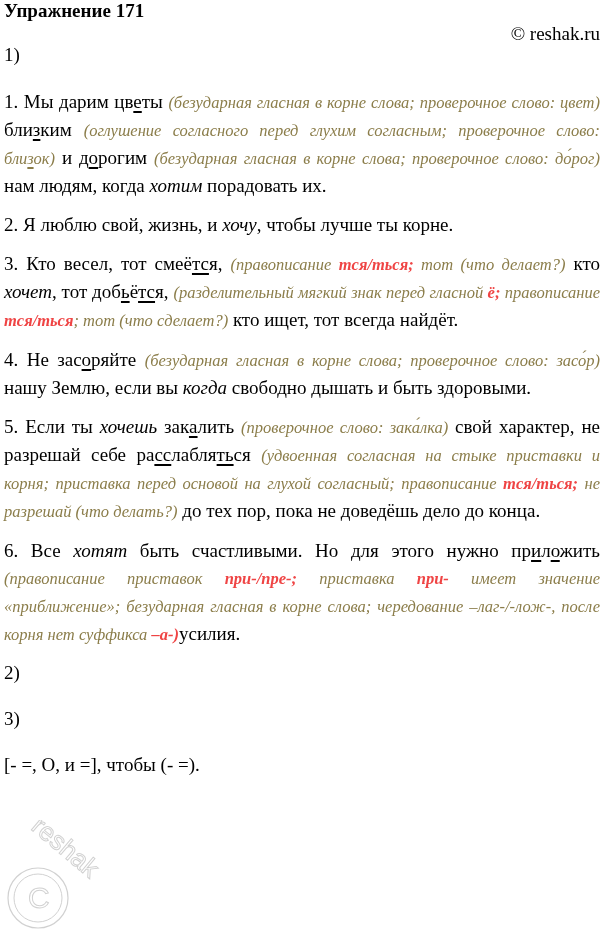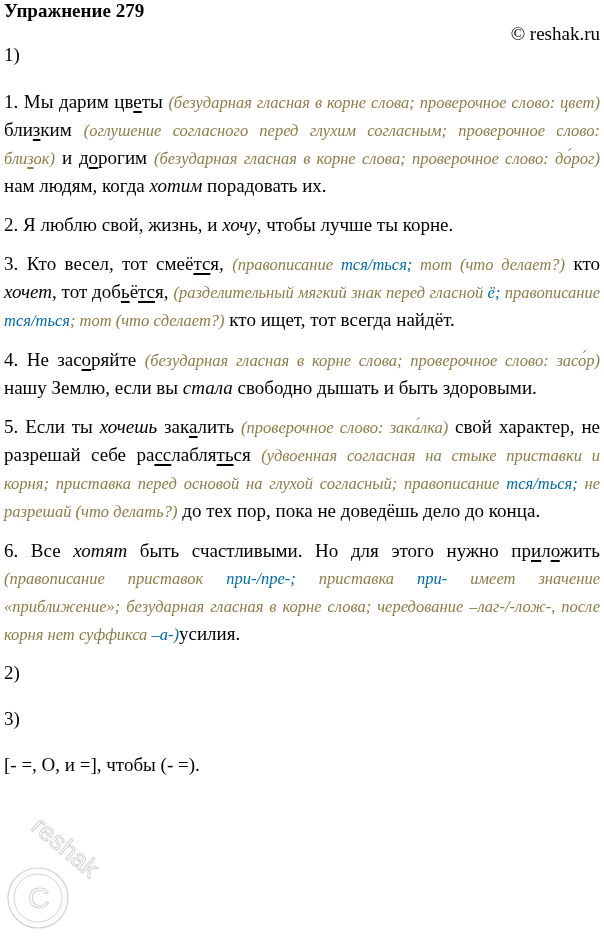--- a/index.html
+++ b/index.html
@@ -9,50 +9,50 @@
     color: #000; font-size: 19px;
   }
   .header { position: absolute; top: 0; left: 4px; right: 4px; height: 26px; }
   .title { position: absolute; left: 0; top: 0; font-weight: bold; font-size: 19px; }
   .site { position: absolute; right: 0; top: 0; font-size: 19px; margin-top: 23px; }
   .content { position: absolute; left: 4px; right: 4px; top: 42px; }
   p { margin: 0; }
   .sec { margin-bottom: 20px; line-height: 26px; }
   .item { text-align: justify; line-height: 27px; margin-bottom: 12px; }
   .note { color: #8b7d4a; font-style: italic; font-size: 16.5px; }
-  .note b { font-weight: normal; color: #0369a1; }
+  .note b { font-weight: bold; color: #ef4444; }
   i.em { font-style: italic; }
   u.s { text-decoration: underline; text-decoration-thickness: 2px; text-underline-offset: 3px; }
   .u2 { text-decoration: underline double; text-decoration-color: #888; text-underline-offset: 3px; }
   .u1 { text-decoration: underline; text-decoration-thickness: 2px; text-underline-offset: 3px; }
   .plain { line-height: 26px; margin-bottom: 20px; }
   sup { font-size: 11px; }
   .wm {
     position: absolute; left: 0; top: 820px; width: 120px; height: 130px;
     pointer-events: none; opacity: 0.45;
   }
 </style>
 </head>
 <body>
 
 <div class="header">
-  <span class="title">Упражнение 279</span>
+  <span class="title">Упражнение 171</span>
   <span class="site">© reshak.ru</span>
 </div>
 
 <div class="content">
   <p class="sec">1)</p>
 
   <p class="item"><span>1.</span> <span>Мы дарим цв</span><u class="s">е</u><span>ты</span> <span class="note">(безударная гласная в корне слова; проверочное слово: цвет)</span> <span>бли</span><u class="s">з</u><span>ким</span> <span class="note"><span>(оглушение согласного перед глухим согласным; проверочное слово: бли</span><u class="s">з</u><span>ок)</span></span> <span>и д</span><u class="s">о</u><span>рогим</span> <span class="note">(безударная гласная в корне слова; проверочное слово: до́рог)</span> <span>нам людям, когда</span> <i class="em">хотим</i> <span>порадовать их.</span></p>
 
   <p class="item"><span>2.</span> <span>Я люблю свой, жизнь, и</span> <i class="em">хочу</i><span>, чтобы лучше ты корне.</span></p>
 
   <p class="item"><span>3.</span> <span>Кто весел, тот смеё</span><u class="s">тс</u><span>я,</span> <span class="note"><span>(правописание</span> <b>тся/ться;</b> <span>тот (что делает?)</span></span> <span>кто</span> <i class="em">хочет</i><span>, тот доб</span><u class="s">ь</u><span>ё</span><u class="s">тс</u><span>я,</span> <span class="note"><span>(разделительный мягкий знак перед гласной</span> <b>ё;</b> <span>правописание</span> <b>тся/ться</b><span>; тот (что сделает?)</span></span> <span>кто ищет, тот всегда найдёт.</span></p>
 
-  <p class="item"><span>4.</span> <span>Не зас</span><u class="s">о</u><span>ряйте</span> <span class="note">(безударная гласная в корне слова; проверочное слово: засо́р)</span> <span>нашу Землю, если вы</span> <i class="em">стала</i> <span>свободно дышать и быть здоровыми.</span></p>
+  <p class="item"><span>4.</span> <span>Не зас</span><u class="s">о</u><span>ряйте</span> <span class="note">(безударная гласная в корне слова; проверочное слово: засо́р)</span> <span>нашу Землю, если вы</span> <i class="em">когда</i> <span>свободно дышать и быть здоровыми.</span></p>
 
   <p class="item"><span>5.</span> <span>Если ты</span> <i class="em">хочешь</i> <span>зак</span><u class="s">а</u><span>лить</span> <span class="note">(проверочное слово: зака́лка)</span> <span>свой характер, не разрешай себе ра</span><u class="s">сс</u><span>лабля</span><u class="s">ть</u><span>ся</span> <span class="note"><span>(удвоенная согласная на стыке приставки и корня; приставка перед основой на глухой согласный; правописание</span> <b>тся/ться;</b> <span>не разрешай (что делать?)</span></span> <span>до тех пор, пока не доведёшь дело до конца.</span></p>
 
   <p class="item"><span>6.</span> <span>Все</span> <i class="em">хотят</i> <span>быть счастливыми. Но для этого нужно пр</span><u class="s">и</u><span>л</span><u class="s">о</u><span>жить</span> <span class="note"><span>(правописание приставок</span> <b>при-/пре-;</b> <span>приставка</span> <b>при-</b> <span>имеет значение «приближение»; безударная гласная в корне слова; чередование –лаг-/-лож-, после корня нет суффикса</span> <b>–а-)</b></span><span>усилия.</span></p>
 
 
   <p class="sec">2)</p>
 
   <p class="sec">3)</p>
   <p class="plain">[- =, О, и =], чтобы (- =).</p>

